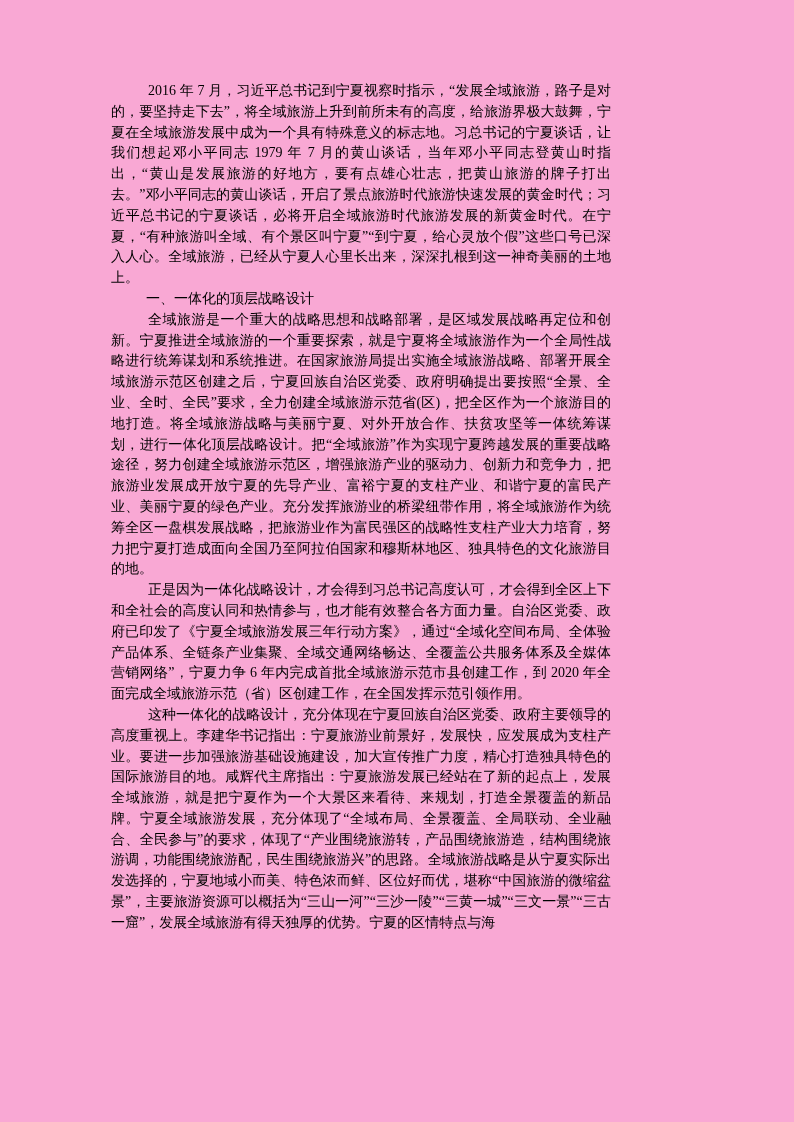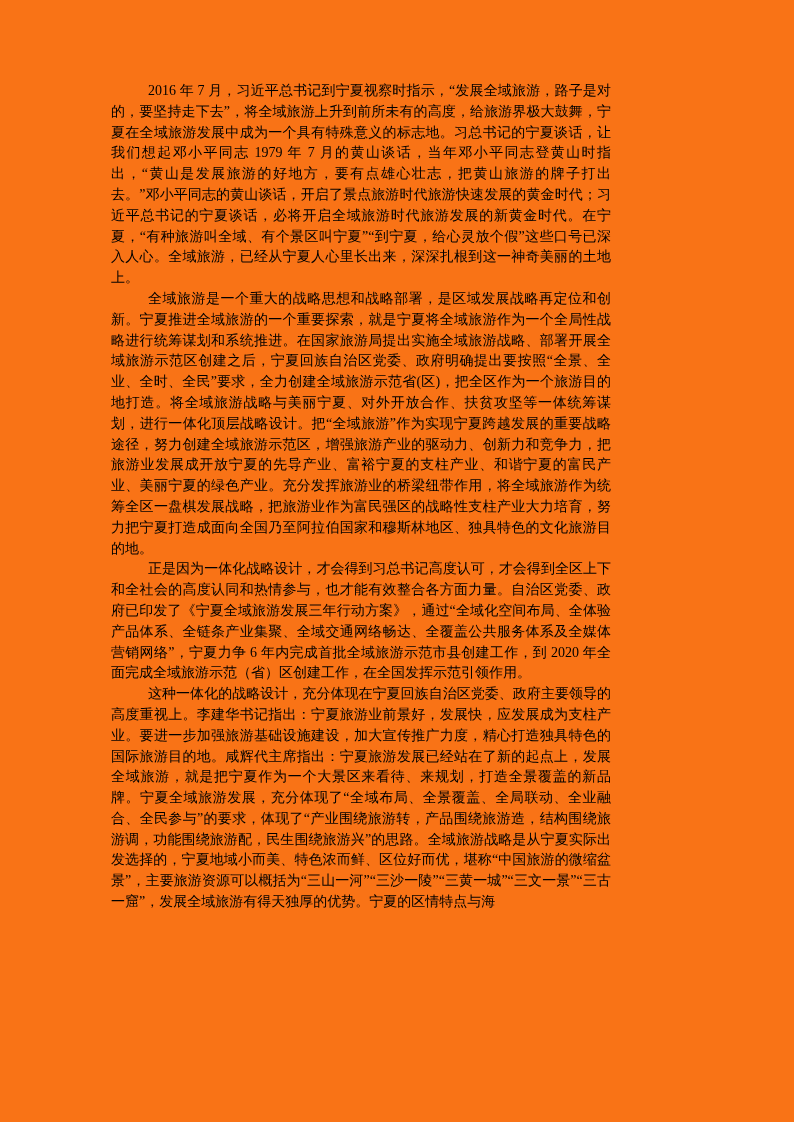--- a/index.html
+++ b/index.html
@@ -4,21 +4,21 @@
 <style>
   html, body {
     margin: 0;
     padding: 0;
     background: #ffffff;
   }
   .page {
     position: relative;
     width: 794px;
     height: 1122px;
-    background: #f97316;
+    background: #f9a8d4;
     overflow: hidden;
     font-family: "Liberation Serif", "DejaVu Serif", serif;
   }
   .doc-content {
     position: absolute;
     left: 111px;
     top: 81px;
     width: 500px;
     color: #000000;
     font-size: 14px;
@@ -39,17 +39,18 @@
     font-size: 14px;
     line-height: 20.8px;
   }
 </style>
 </head>
 <body>
 
 <div class="page">
   <div class="doc-content">
     <p class="para">2016 年 7 月，习近平总书记到宁夏视察时指示，“发展全域旅游，路子是对的，要坚持走下去”，将全域旅游上升到前所未有的高度，给旅游界极大鼓舞，宁夏在全域旅游发展中成为一个具有特殊意义的标志地。习总书记的宁夏谈话，让我们想起邓小平同志 1979 年 7 月的黄山谈话，当年邓小平同志登黄山时指出，“黄山是发展旅游的好地方，要有点雄心壮志，把黄山旅游的牌子打出去。”邓小平同志的黄山谈话，开启了景点旅游时代旅游快速发展的黄金时代；习近平总书记的宁夏谈话，必将开启全域旅游时代旅游发展的新黄金时代。在宁夏，“有种旅游叫全域、有个景区叫宁夏”“到宁夏，给心灵放个假”这些口号已深入人心。全域旅游，已经从宁夏人心里长出来，深深扎根到这一神奇美丽的土地上。</p>
+    <p class="heading">一、一体化的顶层战略设计</p>
     <p class="para">全域旅游是一个重大的战略思想和战略部署，是区域发展战略再定位和创新。宁夏推进全域旅游的一个重要探索，就是宁夏将全域旅游作为一个全局性战略进行统筹谋划和系统推进。在国家旅游局提出实施全域旅游战略、部署开展全域旅游示范区创建之后，宁夏回族自治区党委、政府明确提出要按照“全景、全业、全时、全民”要求，全力创建全域旅游示范省(区)，把全区作为一个旅游目的地打造。将全域旅游战略与美丽宁夏、对外开放合作、扶贫攻坚等一体统筹谋划，进行一体化顶层战略设计。把“全域旅游”作为实现宁夏跨越发展的重要战略途径，努力创建全域旅游示范区，增强旅游产业的驱动力、创新力和竞争力，把旅游业发展成开放宁夏的先导产业、富裕宁夏的支柱产业、和谐宁夏的富民产业、美丽宁夏的绿色产业。充分发挥旅游业的桥梁纽带作用，将全域旅游作为统筹全区一盘棋发展战略，把旅游业作为富民强区的战略性支柱产业大力培育，努力把宁夏打造成面向全国乃至阿拉伯国家和穆斯林地区、独具特色的文化旅游目的地。</p>
     <p class="para">正是因为一体化战略设计，才会得到习总书记高度认可，才会得到全区上下和全社会的高度认同和热情参与，也才能有效整合各方面力量。自治区党委、政府已印发了《宁夏全域旅游发展三年行动方案》，通过“全域化空间布局、全体验产品体系、全链条产业集聚、全域交通网络畅达、全覆盖公共服务体系及全媒体营销网络”，宁夏力争 6 年内完成首批全域旅游示范市县创建工作，到 2020 年全面完成全域旅游示范（省）区创建工作，在全国发挥示范引领作用。</p>
     <p class="para">这种一体化的战略设计，充分体现在宁夏回族自治区党委、政府主要领导的高度重视上。李建华书记指出：宁夏旅游业前景好，发展快，应发展成为支柱产业。要进一步加强旅游基础设施建设，加大宣传推广力度，精心打造独具特色的国际旅游目的地。咸辉代主席指出：宁夏旅游发展已经站在了新的起点上，发展全域旅游，就是把宁夏作为一个大景区来看待、来规划，打造全景覆盖的新品牌。宁夏全域旅游发展，充分体现了“全域布局、全景覆盖、全局联动、全业融合、全民参与”的要求，体现了“产业围绕旅游转，产品围绕旅游造，结构围绕旅游调，功能围绕旅游配，民生围绕旅游兴”的思路。全域旅游战略是从宁夏实际出发选择的，宁夏地域小而美、特色浓而鲜、区位好而优，堪称“中国旅游的微缩盆景”，主要旅游资源可以概括为“三山一河”“三沙一陵”“三黄一城”“三文一景”“三古一窟”，发展全域旅游有得天独厚的优势。宁夏的区情特点与海</p>
   </div>
 </div>
 
 </body></html>

